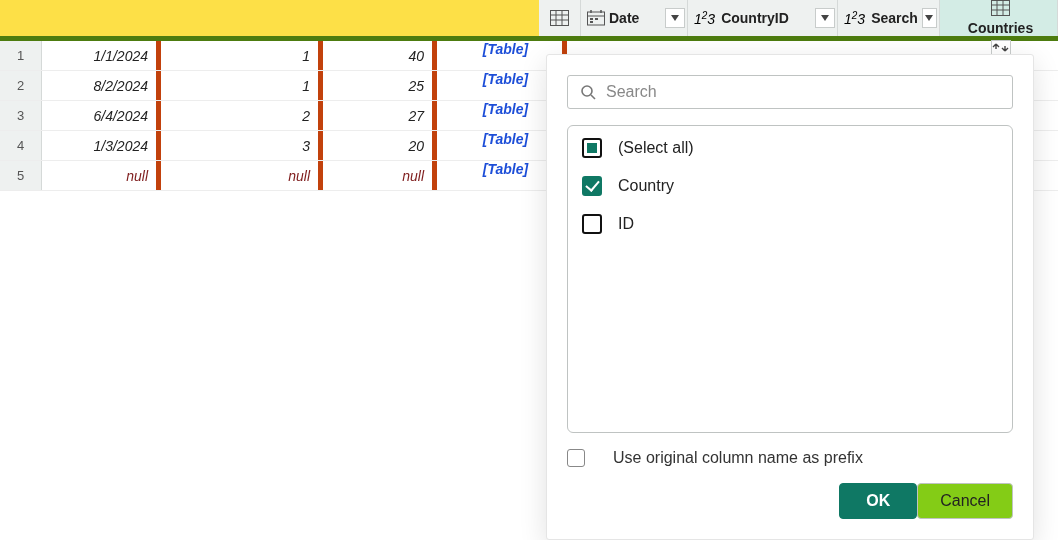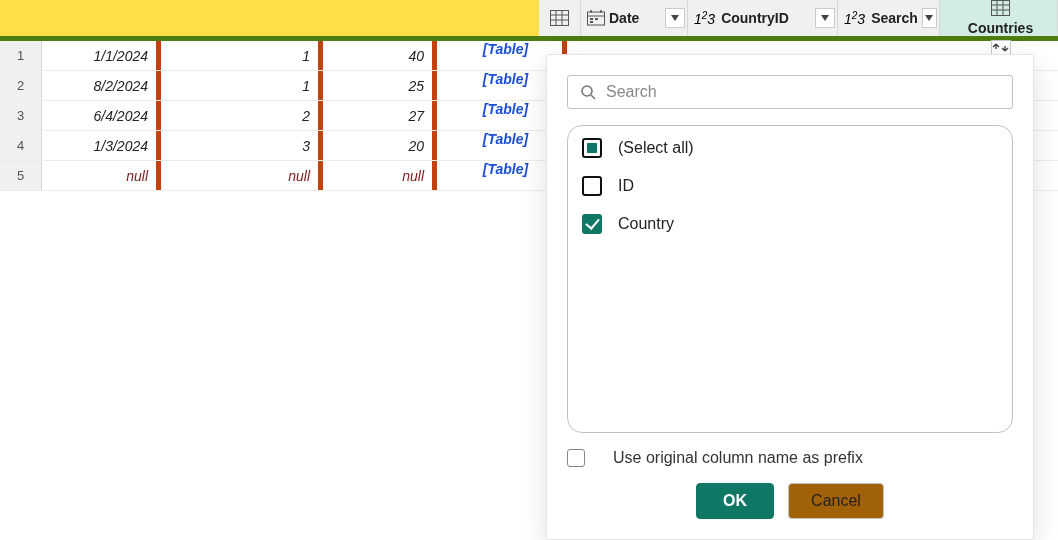--- a/index.html
+++ b/index.html
@@ -55,21 +55,21 @@
     }
     .search-box {
       display: flex; align-items: center; gap: 10px;
       border: 1px solid #bfc3c2; border-radius: 3px;
       height: 34px; padding: 0 12px;
     }
     .search-box input { border: none; outline: none; flex: 1; font-size: 16px; color: #333; }
     .search-box input::placeholder { color: #888; }
 
     .options-frame {
-      border: 1px solid #bfc3c2; border-radius: 15px;
+      border: 1px solid #bfc3c2; border-radius: 6px;
       flex: 1; padding: 12px 14px; display: flex; flex-direction: column; gap: 18px;
     }
     .opt-row { display: flex; align-items: center; gap: 16px; cursor: pointer; }
     .opt-label { font-size: 16px; color: #222; }
 
     .cb-large {
       width: 20px; height: 20px; border: 2px solid #111; border-radius: 3px;
       display: flex; align-items: center; justify-content: center; background: #fff;
     }
     .cb-large.checked { background: #0f7864; border-color: #0f7864; }
@@ -81,28 +81,28 @@
       border-right: 2.5px solid #fff; border-bottom: 2.5px solid #fff;
       transform: rotate(40deg) translate(-1px, -2px);
     }
 
     .prefix-row { display: flex; align-items: center; gap: 28px; cursor: pointer; }
     .cb-small {
       width: 18px; height: 18px; border: 1.6px solid #888; border-radius: 3px; background: #fff;
     }
     .prefix-label { font-size: 16px; color: #333; }
 
-    .btn-row { display: flex; justify-content: center; gap: 14px; }
+    .btn-row { display: flex; justify-content: flex-end; }
     .btn {
       height: 36px; min-width: 78px; padding: 0 22px;
       border-radius: 4px; font-size: 16px; cursor: pointer;
       display: flex; align-items: center; justify-content: center;
     }
     .btn-primary { background: #0f7864; color: #fff; border: 1px solid #0f7864; font-weight: 600; }
-    .btn-secondary { background: #a16207; color: #222; border: 1px solid #bfc3c2; }
+    .btn-secondary { background: #84cc16; color: #222; border: 1px solid #bfc3c2; }
 
     .icon-table { width: 19px; height: 16px; }
     .icon-table svg { display:block; }
     .icon-cal { width: 18px; height: 16px; }
     .icon-num { font-style: italic; margin-right: 2px; }
     .icon-num .d1 { font-size: 14px; vertical-align: baseline; }
     .icon-num .d2 { font-size: 10px; vertical-align: 5px; }
     .icon-num .d3 { font-size: 14px; vertical-align: baseline; }
     .icon-expand { width:18px; height:14px; }
     .icon-search { width:16px; height:16px; }
@@ -229,26 +229,26 @@
     </span>
     <input type="text" placeholder="Search" style="">
   </div>
 
   <div class="options-frame">
     <div class="opt-row">
       <span class="cb-large indet"></span>
       <span class="opt-label">(Select all)</span>
     </div>
     <div class="opt-row">
+      <span class="cb-large checked"></span>
+      <span class="opt-label">Country</span>
+    </div>
+    <div class="opt-row">
       <span class="cb-large"></span>
       <span class="opt-label">ID</span>
-    </div>
-    <div class="opt-row">
-      <span class="cb-large checked"></span>
-      <span class="opt-label">Country</span>
     </div>
   </div>
 
   <div class="prefix-row">
     <span class="cb-small"></span>
     <span class="prefix-label">Use original column name as prefix</span>
   </div>
 
   <div class="btn-row">
     <button class="btn btn-primary">OK</button>

